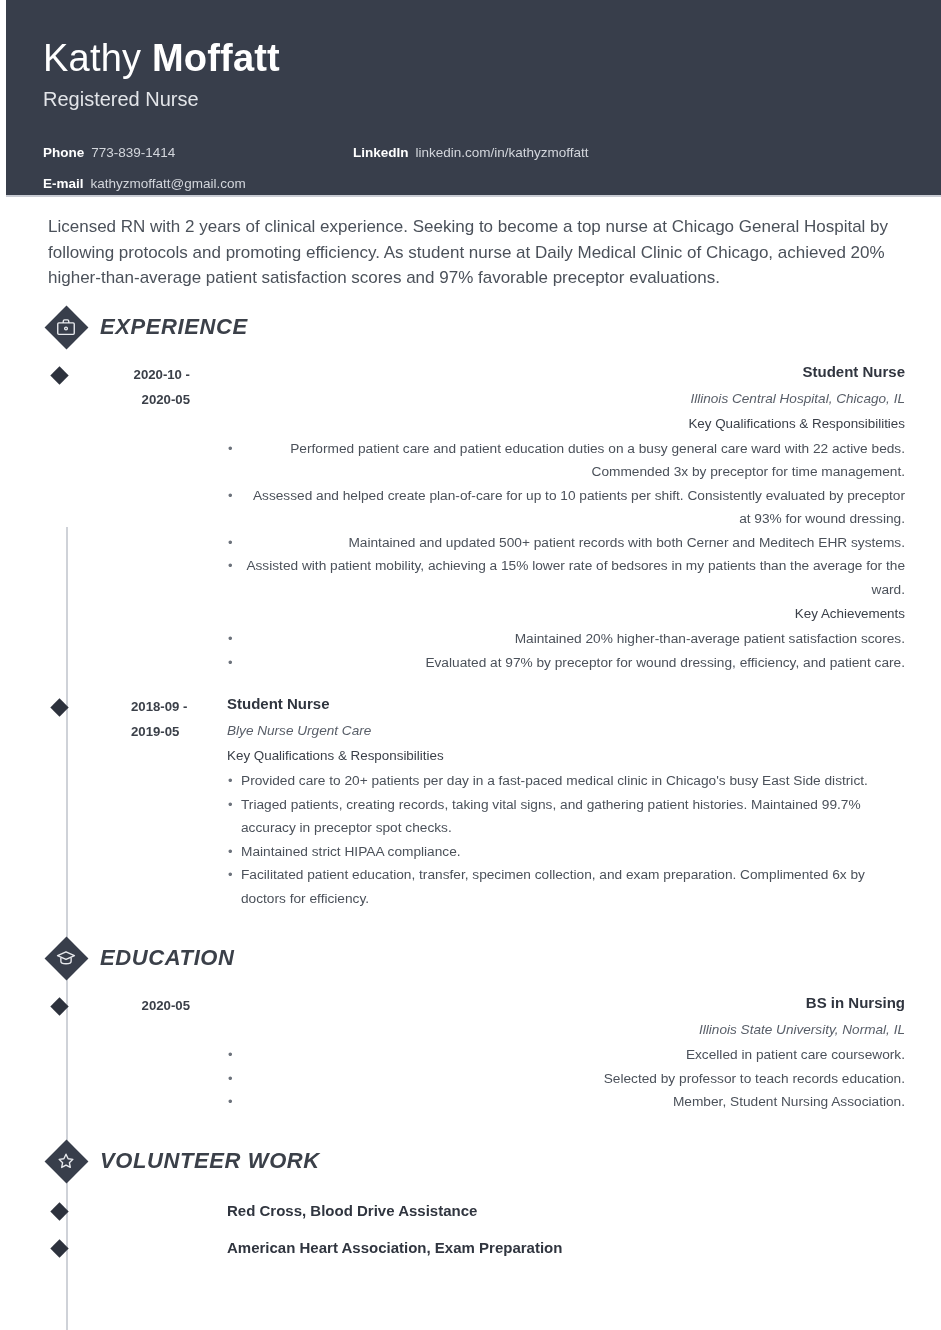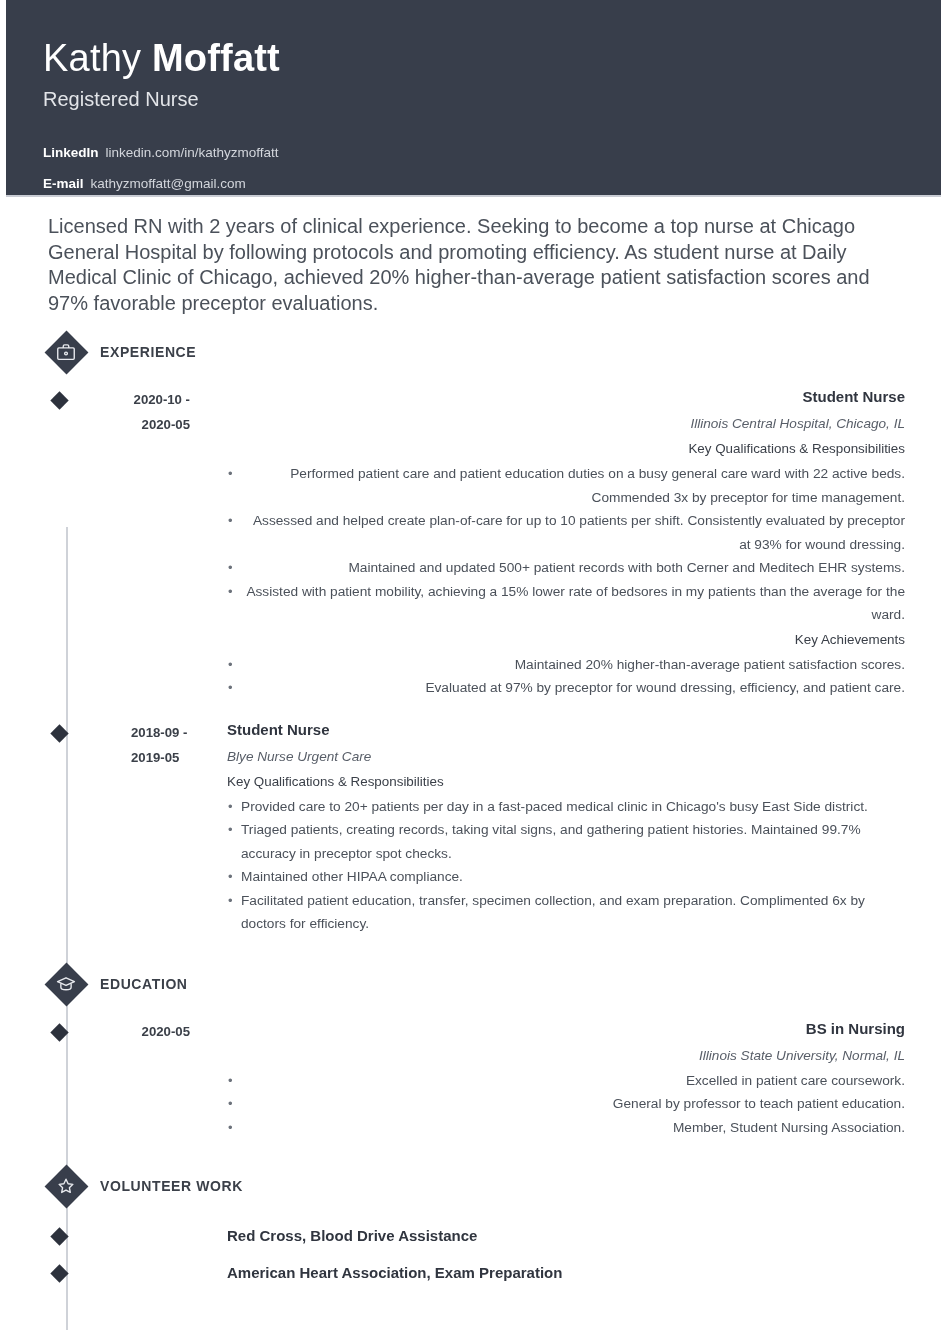--- a/index.html
+++ b/index.html
@@ -69,21 +69,21 @@
     white-space: nowrap;
   }
   .contact-value { color: #d3d6dc; white-space: nowrap; }
 
   
   .body-wrap {
     padding: 0 36px 0 37px;
     position: relative;
   }
   .summary {
-    font-size: 20px;
+    font-size: 17px;
     line-height: 25.5px;
     color: #4b515a;
     padding-top: 17px;
     padding-left: 5px;
     padding-right: 8px;
     text-align: left;
   }
 
   
   .timeline {
@@ -121,25 +121,26 @@
     width: 31px; height: 31px;
     background: #383e4b;
     transform: rotate(45deg);
   }
   .diamond svg {
     position: absolute;
     left: 11px; top: 11px;
     width: 22px; height: 22px;
   }
   .section-title {
-    font-size: 14px;
+    font-size: 22px;
     font-weight: 700;
     letter-spacing: 0.6px;
     color: #3b4049;
     margin-left: 12px;
+    font-style: italic;
   }
 
   
   .entry {
     position: relative;
     display: flex;
     padding-left: 0;
   }
   .entry-marker {
     position: absolute;
@@ -232,20 +233,24 @@
 <body>
 
 <div class="page">
 
   <div class="header">
     <div class="name"><span>Kathy </span><span class="last">Moffatt</span></div>
     <div class="job-title">Registered Nurse</div>
 
     <div class="contact-grid">
       <div class="contact-row">
+        <div class="contact-cell c1">
+          <span class="contact-label">Phone</span>
+          <span class="contact-value">773-839-1414</span>
+        </div>
         <div class="contact-cell">
           <span class="contact-label">LinkedIn</span>
           <span class="contact-value">linkedin.com/in/kathyzmoffatt</span>
         </div>
       </div>
       <div class="contact-row">
         <div class="contact-cell c1">
           <span class="contact-label">E-mail</span>
           <span class="contact-value">kathyzmoffatt@gmail.com</span>
         </div>
@@ -302,21 +307,21 @@
           <div>2018-09 -</div>
           <div>2019-05</div>
         </div>
         <div class="entry-body">
           <div class="entry-role">Student Nurse</div>
           <div class="entry-org">Blye Nurse Urgent Care</div>
           <div class="sub-head">Key Qualifications &amp; Responsibilities</div>
           <ul class="bullets">
             <li>Provided care to 20+ patients per day in a fast-paced medical clinic in Chicago's busy East Side district.</li>
             <li>Triaged patients, creating records, taking vital signs, and gathering patient histories. Maintained 99.7% accuracy in preceptor spot checks.</li>
-            <li>Maintained other HIPAA compliance.</li>
+            <li>Maintained strict HIPAA compliance.</li>
             <li>Facilitated patient education, transfer, specimen collection, and exam preparation. Complimented 6x by doctors for efficiency.</li>
           </ul>
         </div>
       </div>
     </div>
 
     <div class="section education">
       <div class="section-head">
         <div class="diamond">
           <div class="shape"></div>
@@ -331,21 +336,21 @@
       <div class="entry entry-list-first">
         <div class="entry-marker"></div>
         <div class="entry-date">
           <div>2020-05</div>
         </div>
         <div class="entry-body">
           <div class="entry-role">BS in Nursing</div>
           <div class="entry-org">Illinois State University, Normal, IL</div>
           <ul class="bullets">
             <li>Excelled in patient care coursework.</li>
-            <li>General by professor to teach patient education.</li>
+            <li>Selected by professor to teach records education.</li>
             <li>Member, Student Nursing Association.</li>
           </ul>
         </div>
       </div>
     </div>
 
     <div class="section volunteer">
       <div class="section-head">
         <div class="diamond">
           <div class="shape"></div>

